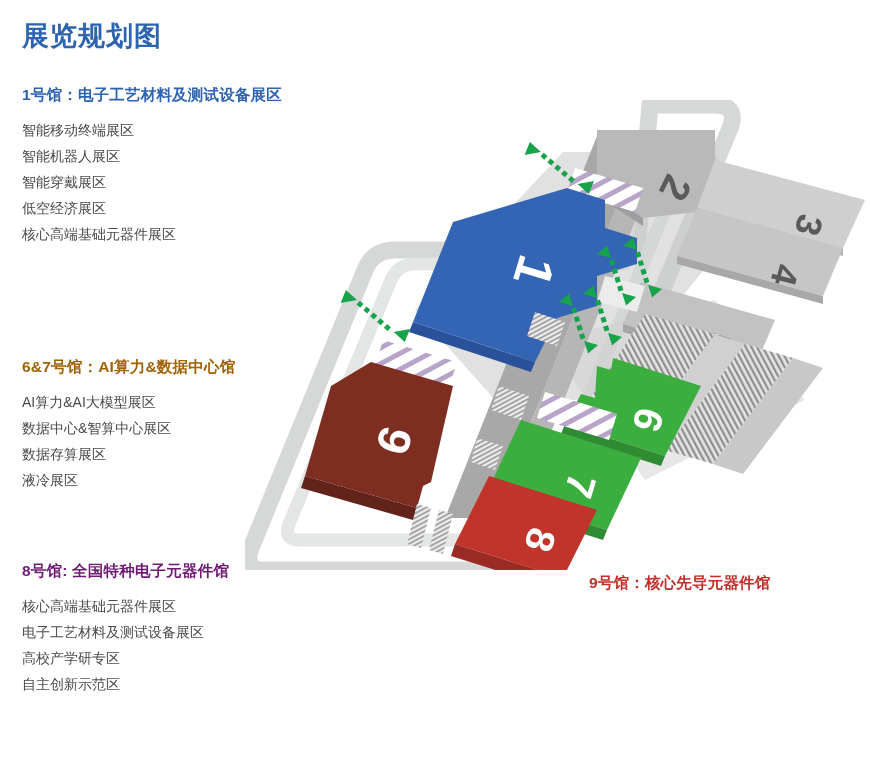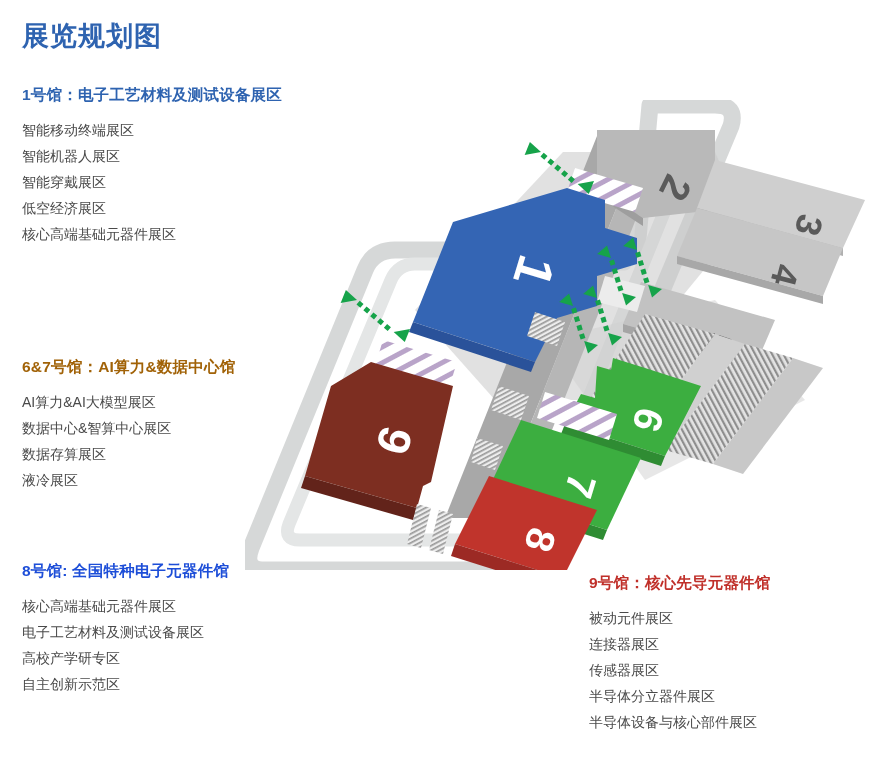--- a/index.html
+++ b/index.html
@@ -91,38 +91,31 @@
   <div class="hall-heading" style="color:#a16207">6&amp;7号馆：AI算力&amp;数据中心馆</div>
   <ul class="hall-zones">
     <li>AI算力&amp;AI大模型展区</li>
     <li>数据中心&amp;智算中心展区</li>
     <li>数据存算展区</li>
     <li>液冷展区</li>
   </ul>
 </div>
 
 <div class="hall-block" id="block-hall8">
-  <div class="hall-heading" style="color:#1d4ed8">8号馆: 全国特种电子元器件馆</div>
+  <div class="hall-heading" style="color:#701a75">8号馆: 全国特种电子元器件馆</div>
   <ul class="hall-zones">
     <li>核心高端基础元器件展区</li>
     <li>电子工艺材料及测试设备展区</li>
     <li>高校产学研专区</li>
     <li>自主创新示范区</li>
   </ul>
 </div>
 
 <div class="hall-block" id="block-hall9">
   <div class="hall-heading" style="color:#c0302a">9号馆：核心先导元器件馆</div>
-  <ul class="hall-zones">
-    <li>被动元件展区</li>
-    <li>连接器展区</li>
-    <li>传感器展区</li>
-    <li>半导体分立器件展区</li>
-    <li>半导体设备与核心部件展区</li>
-  </ul>
 </div>
 
 <svg id="floorplan" viewBox="0 0 640 470">
   <defs>
     <pattern id="hatch" width="5" height="5" patternUnits="userSpaceOnUse" patternTransform="rotate(-28)">
       <rect width="5" height="5" fill="#e3e3e3"></rect>
       <rect width="2.2" height="5" fill="#8e8e8e"></rect>
     </pattern>
     <pattern id="stairs" width="4" height="4" patternUnits="userSpaceOnUse" patternTransform="rotate(62)">
       <rect width="4" height="4" fill="#ededed"></rect>

